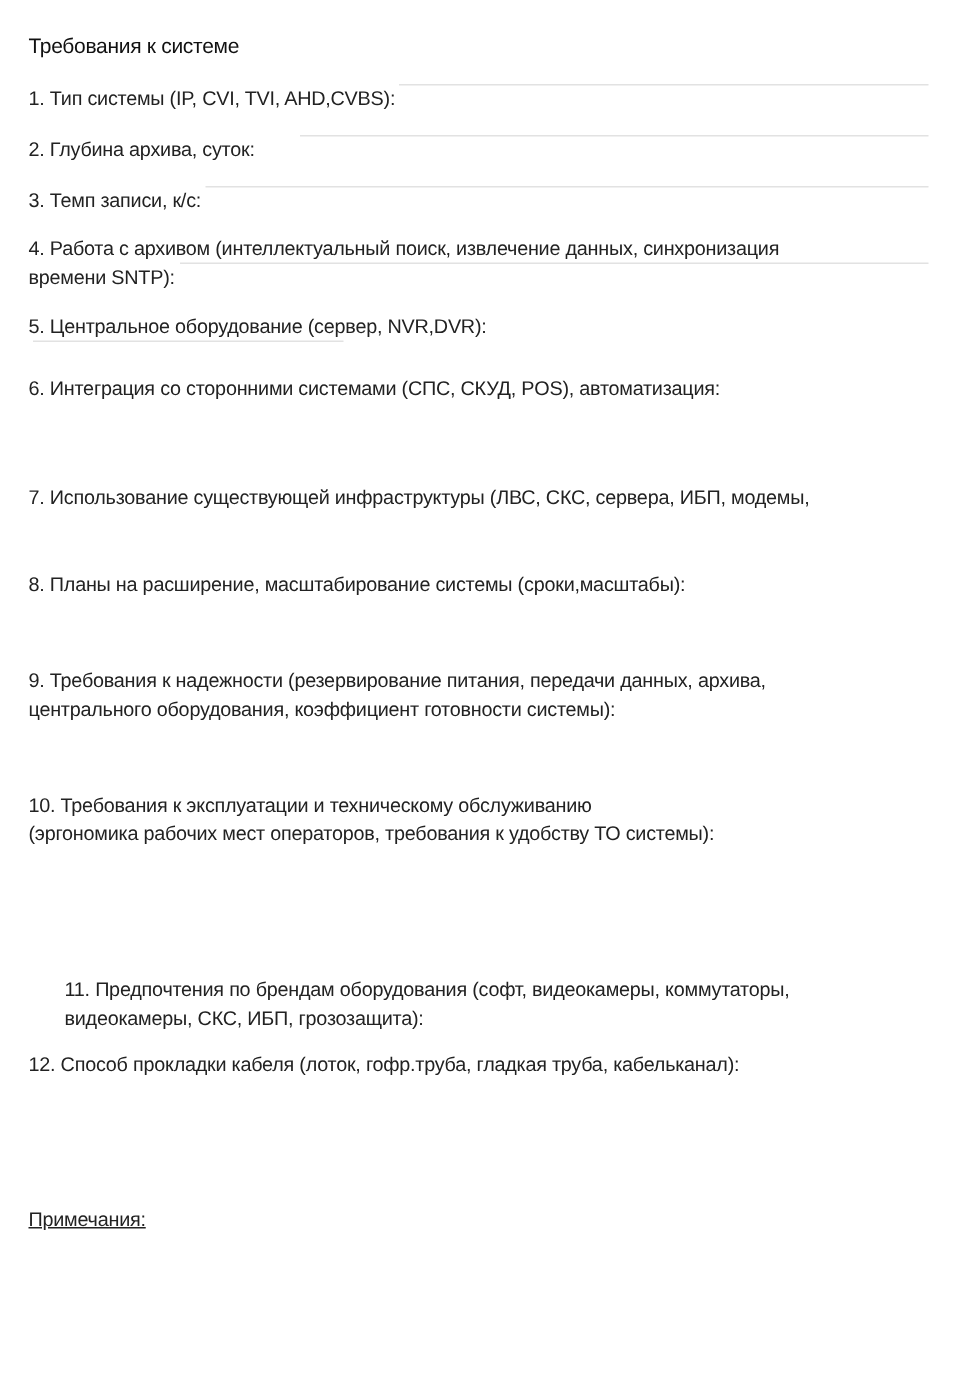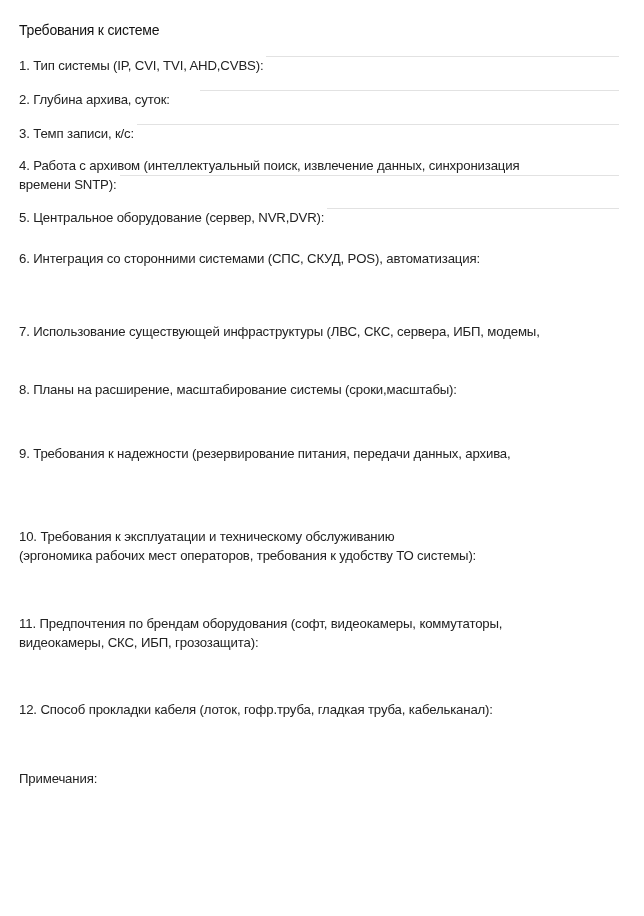--- a/index.html
+++ b/index.html
@@ -101,59 +101,60 @@
   </div>
 
   <div class="field two-line" style="top:156px;">
     <div class="label line1">4. Работа с архивом (интеллектуальный поиск, извлечение данных, синхронизация</div>
     <div class="inline-row">
       <span class="label">времени SNTP):</span>
       <input class="fill" value="" style="">
     </div>
   </div>
 
-  <div class="field inline-row" style="top:208px;">
+  <div class="field inline-row" style="top:208px;flex-direction:column;">
     <span class="label">5. Центральное оборудование (сервер, NVR,DVR):</span>
     <input class="fill" value="" style="">
   </div>
 
   <div class="field" style="top:249px;">
     <div class="label">6. Интеграция со сторонними системами (СПС, СКУД, POS), автоматизация:</div>
   </div>
   <input class="block-line fill" style="top: 280px; height: 12px; border-top: none;" value="">
 
   <div class="field two-line" style="top:322px;">
     <div class="label line1">7. Использование существующей инфраструктуры (ЛВС, СКС, сервера, ИБП, модемы,</div>
   </div>
 
   <div class="field" style="top:380px;">
     <div class="label">8. Планы на расширение, масштабирование системы (сроки,масштабы):</div>
   </div>
   <input class="block-line fill" style="top: 409px; height: 12px;" value="">
 
   <div class="field" style="top:444px;">
     <div class="label">9. Требования к надежности (резервирование питания, передачи данных, архива,</div>
+    <div class="label">центрального оборудования, коэффициент готовности системы):</div>
   </div>
   <input class="block-line fill" style="top: 491px; height: 12px;" value="">
 
   <div class="field" style="top:527px;">
     <div class="label">10. Требования к эксплуатации и техническому обслуживанию</div>
     <div class="label">(эргономика рабочих мест операторов, требования к удобству ТО системы):</div>
   </div>
   <input class="block-line fill" style="top: 574px; height: 12px;" value="">
 
-  <div class="field" style="top:614px;">
+  <div class="field" style="top:650px;margin-left:24px;">
     <div class="label">11. Предпочтения по брендам оборудования (софт, видеокамеры, коммутаторы,</div>
     <div class="label">видеокамеры, СКС, ИБП, грозозащита):</div>
   </div>
   <input class="block-line fill" style="top: 661px; height: 12px;" value="">
 
   <div class="field" style="top:700px;">
     <div class="label">12. Способ прокладки кабеля (лоток, гофр.труба, гладкая труба, кабельканал):</div>
   </div>
   <input class="block-line fill" style="top: 728px; height: 12px;" value="">
 
-  <div class="field" style="top:769px;">
+  <div class="field" style="top:803px;text-decoration:underline;">
     <div class="label">Примечания:</div>
   </div>
   <textarea style="position: absolute; left: 0px; top: 796px; width: 600px; height: 100px; border: none; outline: none; resize: none; background: transparent; font-family: &quot;Liberation Sans&quot;, sans-serif; font-size: 13px;" value=""></textarea>
 
 </div>
 
 </body></html>

